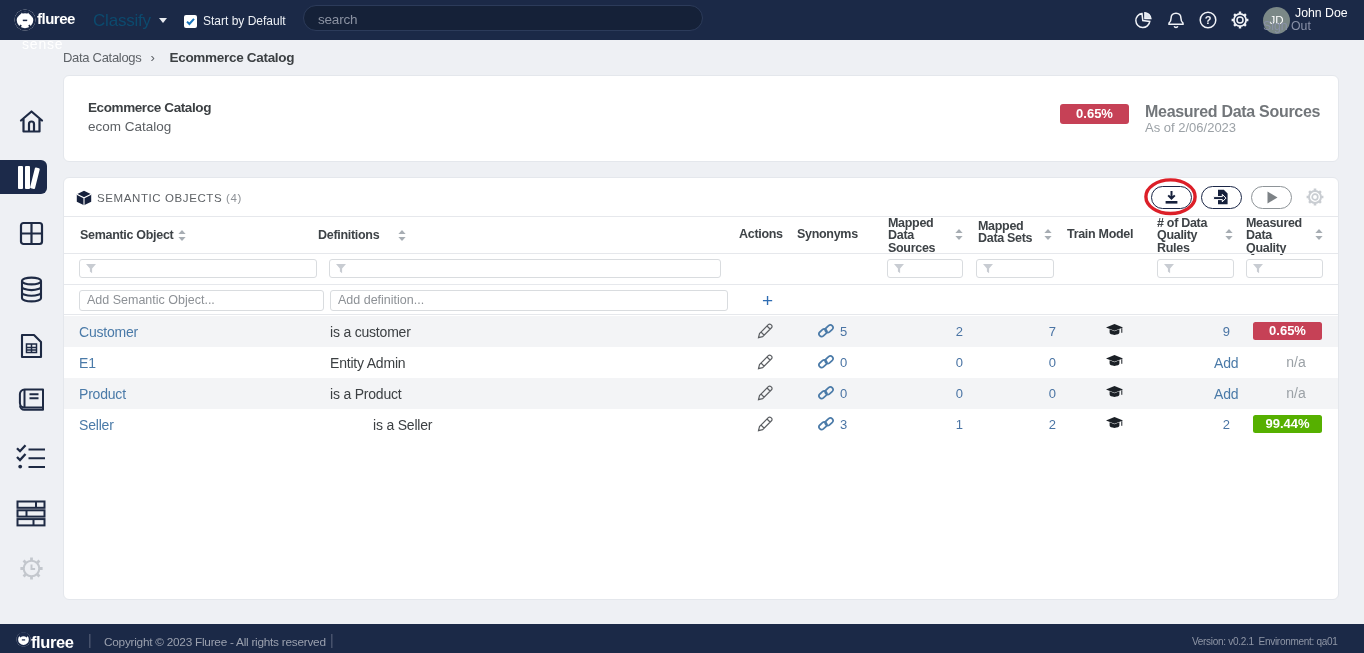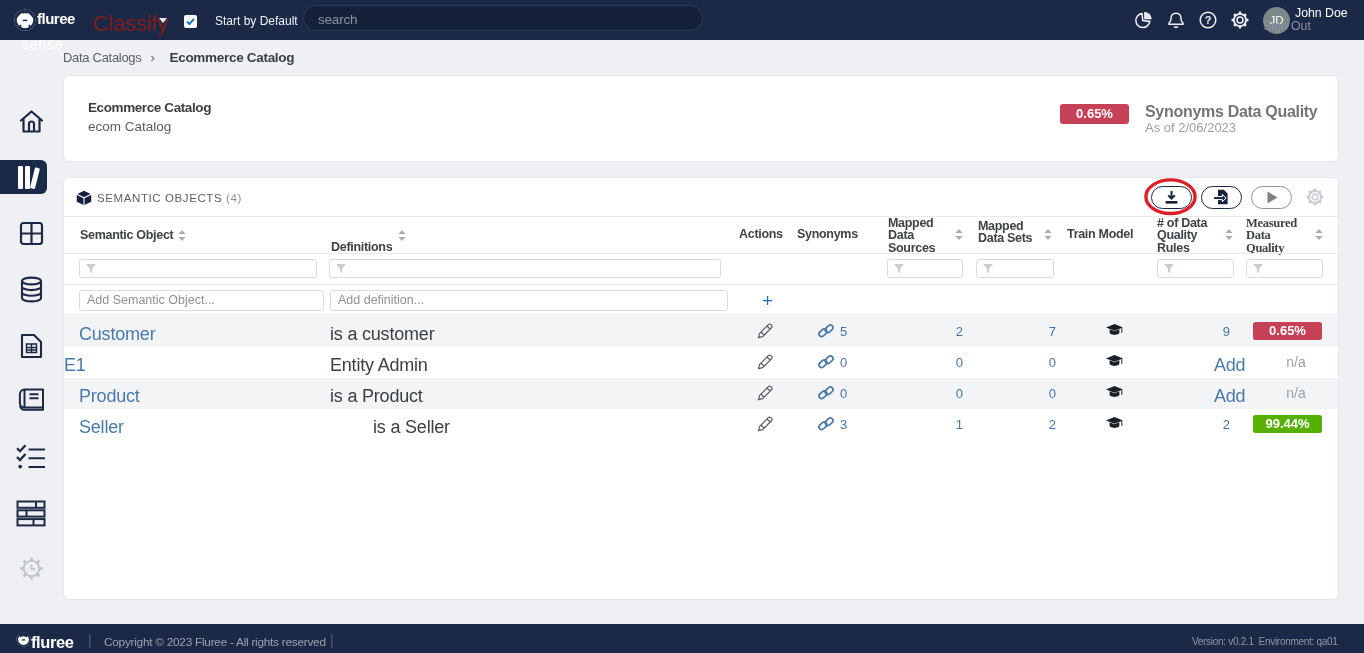--- a/index.html
+++ b/index.html
@@ -5,23 +5,23 @@
 html,body{margin:0;padding:0;}
 body{font-family:"Liberation Sans",sans-serif;}
 #page{position:relative;width:1364px;height:653px;background:#eef0f4;overflow:hidden;}
 .abs{position:absolute;}
 
 #topbar{position:absolute;left:0;top:0;width:1364px;height:40px;background:#1b2947;}
 #logoword{color:#fff;}
 #logoword div{position:absolute;line-height:1;}
 #logoword .l1{left:37px;top:11.2px;font-weight:bold;font-size:15px;letter-spacing:-0.5px;}
 #logoword .l2{left:22px;top:20.6px;font-size:14px;letter-spacing:0.8px;font-weight:normal;margin-top:16px;}
-#classify{position:absolute;left:93px;top:11px;font-size:22px;letter-spacing:-0.2px;color:#7f1d1d;}
+#classify{position:absolute;left:93px;top:11px;font-size:17px;letter-spacing:-0.2px;color:#0c4a6e;}
 #caret{position:absolute;left:159px;top:18px;width:0;height:0;border-left:4.5px solid transparent;border-right:4.5px solid transparent;border-top:5.5px solid #e8ebf1;}
-#cbxlab{position:absolute;left:203px;top:14px;font-size:12px;color:#eef1f6;margin-left:12px;}
+#cbxlab{position:absolute;left:203px;top:14px;font-size:12px;color:#eef1f6;}
 #searchpill{position:absolute;left:303px;top:5px;width:400px;height:26px;border-radius:13px;background:#152138;border:1px solid #2c3b5a;box-sizing:border-box;}
 #searchtxt{position:absolute;left:318px;top:12px;font-size:13.5px;letter-spacing:-0.2px;color:#8b92a2;}
 #avatar{position:absolute;left:1263px;top:7px;width:27px;height:27px;border-radius:50%;background:#7b8887;color:#fff;font-size:11.5px;text-align:center;line-height:27px;}
 #uname{position:absolute;left:1295px;top:6px;font-size:12.3px;color:#fdfdfe;}
 #usign{position:absolute;left:1263px;top:19px;font-size:12.3px;color:#8991a8;}
 
 #crumb{position:absolute;left:63px;top:50px;font-size:13px;letter-spacing:-0.3px;color:#5f6368;}
 #crumb b{font-size:13.5px;color:#3c4043;}
 
 #selblock{position:absolute;left:0;top:160px;width:47px;height:34px;background:#1c2a4a;border-radius:0 6px 6px 0;}
@@ -47,21 +47,21 @@
 .ainput{position:absolute;top:290px;height:21px;border:1px solid #d9dcdf;border-radius:3px;background:#fff;box-sizing:border-box;font-size:12.5px;color:#8d9196;line-height:19px;padding-left:7px;}
 .row{position:absolute;left:64px;width:1274px;height:31px;}
 .rg{background:#f3f4f6;}
 .sort{position:absolute;width:8px;height:11px;}
 .fun{position:absolute;top:264px;width:10px;height:10px;}
 .rpencil{position:absolute;left:693px;top:7px;width:16px;height:16px;}
 .rchain{position:absolute;left:754px;top:7px;width:16px;height:15px;}
 .rsyn{position:absolute;left:776px;top:8px;font-size:13px;color:#4a74a4;}
 .rcap{position:absolute;left:1042px;top:8px;width:17px;height:11px;}
 
-.cell{position:absolute;font-size:18px;letter-spacing:-0.2px;color:#3c4043;top:8px;}
+.cell{position:absolute;font-size:14px;letter-spacing:-0.2px;color:#3c4043;top:8px;}
 .link,.cell.link{color:#4a7aa8;}
 .num{position:absolute;font-size:13px;color:#4a74a4;top:8px;text-align:right;width:30px;}
 .badge{position:absolute;left:1189px;top:6px;width:69px;height:18px;border-radius:2.5px;color:#fff;font-weight:bold;font-size:13px;text-align:center;line-height:18px;}
 .bred{background:#c64156;}
 .bgreen{background:#56b000;}
 .na{position:absolute;left:1217px;top:7px;width:30px;text-align:center;font-size:14px;color:#9ba1a6;}
 
 #footer{position:absolute;left:0;top:624px;width:1364px;height:29px;background:#1b2947;}
 #flogotxt{position:absolute;left:31px;top:633px;font-size:16.5px;font-weight:bold;color:#fff;letter-spacing:-0.4px;}
 .fsep{position:absolute;top:632px;font-size:14px;color:#555f78;}
@@ -189,21 +189,21 @@
       <circle cx="9" cy="9" r="5.6" stroke-width="1.5"></circle>
       <path stroke-width="2" d="M9 1 V3.4 M9 14.6 V17 M1 9 H3.4 M14.6 9 H17 M3.3 3.3 L5 5 M13 13 L14.7 14.7 M14.7 3.3 L13 5 M5 13 L3.3 14.7"></path>
       <path stroke-width="1.4" d="M9 6.2 V9.3 H11.6"></path>
     </g>
   </svg>
 
   <div class="card" id="card1"></div>
   <div id="c1title">Ecommerce Catalog</div>
   <div id="c1sub">ecom Catalog</div>
   <div id="bigbadge">0.65%</div>
-  <div id="mdq1">Synonyms Data Quality</div>
+  <div id="mdq1">Measured Data Sources</div>
   <div id="mdq2">As of 2/06/2023</div>
 
   <div class="card" id="card2"></div>
 
   <svg class="abs" style="left:76px;top:190px;" width="16" height="16" viewBox="0 0 16 16">
     <path d="M8 .8 L15.2 4.3 V11.7 L8 15.2 L.8 11.7 V4.3Z" fill="#16213c"></path>
     <path d="M.8 4.3 L8 7.8 L15.2 4.3 M8 7.8 V15.2" fill="none" stroke="#fff" stroke-width="1.1"></path>
   </svg>
   <div id="so_head">SEMANTIC OBJECTS <span>(4)</span></div>
   <div class="pillbtn" style="left:1151px;"></div>
@@ -231,28 +231,28 @@
   <svg class="abs" style="left:1306px;top:188px;" width="18" height="18" viewBox="0 0 18 18">
     <g fill="none" stroke="#c9cdd2">
       <circle cx="9" cy="9" r="2.8" stroke-width="1.7"></circle>
       <circle cx="9" cy="9" r="6" stroke-width="2"></circle>
       <path stroke-width="2.6" d="M9 0.6 V3 M9 15 V17.4 M0.6 9 H3 M15 9 H17.4 M3.1 3.1 L4.8 4.8 M13.2 13.2 L14.9 14.9 M14.9 3.1 L13.2 4.8 M4.8 13.2 L3.1 14.9"></path>
     </g>
   </svg>
   <div id="hdiv"></div>
 
   <div class="th" style="left:80px;top:229px;">Semantic Object</div>
-  <div class="th" style="left:331px;top:229px;margin-top:12px;">Definitions</div>
+  <div class="th" style="left:318px;top:229px;">Definitions</div>
   <div class="th" style="left:739px;top:228px;">Actions</div>
   <div class="th" style="left:797px;top:228px;">Synonyms</div>
   <div class="th" style="left:888px;top:217px;">Mapped<br>Data<br>Sources</div>
   <div class="th" style="left:978px;top:220px;">Mapped<br>Data Sets</div>
   <div class="th" style="left:1067px;top:228px;">Train Model</div>
   <div class="th" style="left:1157px;top:217px;"># of Data<br>Quality<br>Rules</div>
-  <div class="th" style="left:1246px;top:217px;font-family:Liberation Serif, serif;">Measured<br>Data<br>Quality</div>
+  <div class="th" style="left:1246px;top:217px;">Measured<br>Data<br>Quality</div>
 
   <svg class="sort" style="left:178px;top:230px;">
       <use href="#sorticon"></use>
     </svg>
   <svg class="sort" style="left:398px;top:230px;">
       <use href="#sorticon"></use>
     </svg>
   <svg class="sort" style="left:955px;top:229px;">
       <use href="#sorticon"></use>
     </svg>
@@ -336,21 +336,21 @@
     <div class="rsyn">5</div>
     <div class="num" style="left:869px;">2</div>
     <div class="num" style="left:962px;">7</div>
     <svg class="rcap" viewBox="0 0 17 11">
         <use href="#capicon"></use>
       </svg>
     <div class="num" style="left:1136px;">9</div>
     <div class="badge bred">0.65%</div>
   </div>
   <div class="row" style="top:347px;">
-    <div class="cell link" style="left:0;">E1</div>
+    <div class="cell link" style="left:15px;">E1</div>
     <div class="cell" style="left:266px;">Entity Admin</div>
     <svg class="rpencil" viewBox="0 0 16 16">
         <use href="#pencilicon"></use>
       </svg>
     <svg class="rchain" viewBox="0 0 16 15">
         <use href="#chainicon"></use>
       </svg>
     <div class="rsyn">0</div>
     <div class="num" style="left:869px;">0</div>
     <div class="num" style="left:962px;">0</div>

